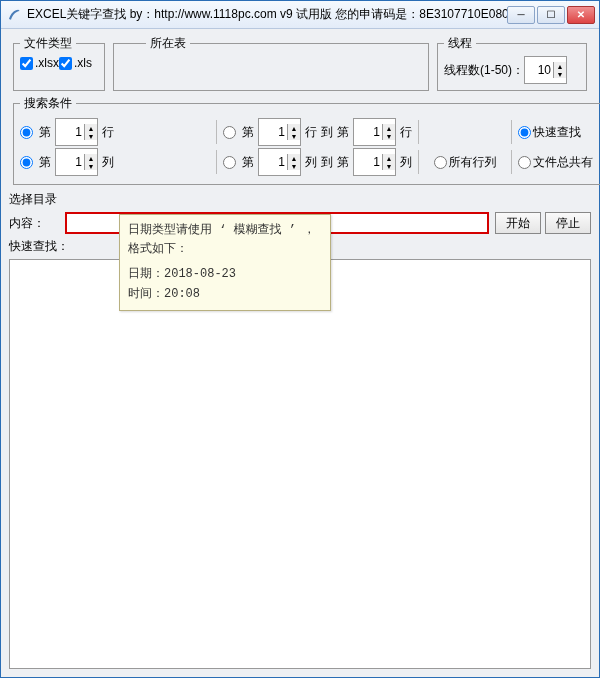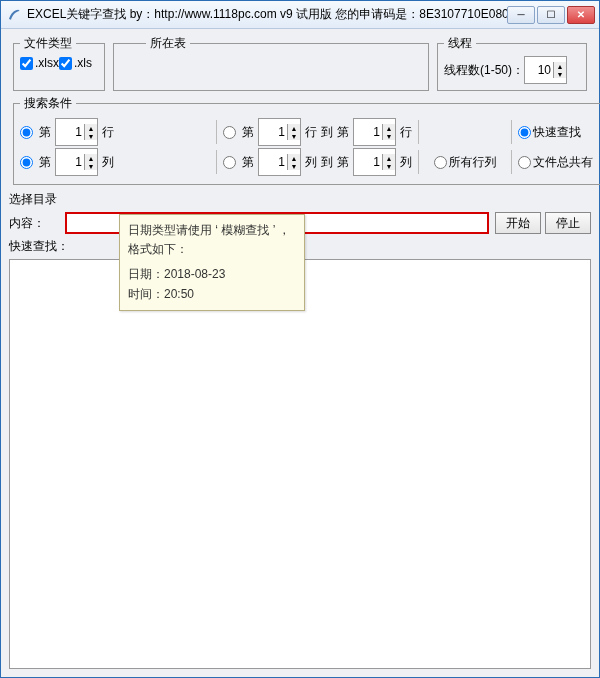--- a/index.html
+++ b/index.html
@@ -33,21 +33,21 @@
 .col4 { width: 110px; display: flex; align-items: center; gap: 4px; }
 .sep { width: 1px; height: 24px; background: #bbb; }
 .btn { border: 1px solid #888; background: linear-gradient(#fafafa,#e5e5e5); padding: 2px 10px; font-size: 12px; cursor: pointer; min-width: 44px; height: 22px; }
 .label-row { display: flex; align-items: center; margin-top: 4px; }
 .label-row .lbl { width: 56px; }
 .content-input-wrap { flex:1; border: 2px solid #d40000; background:#fff; height:22px; display:flex; align-items:center; padding:0 2px; }
 .content-input-wrap input { width:100%; border:none; outline:none; font-size:12px; }
 .btns-right { display:flex; gap:4px; margin-left:6px; }
 .status-row { display:flex; align-items:center; margin-top:4px; gap:10px; font-size:12px; }
 .results { flex:1; margin-top:4px; background:#fff; border:1px solid #999; overflow:auto; position:relative; }
-.tooltip { position:absolute; left:118px; top:185px; width:186px; background:#fdfce8; border:1px solid #b8b080; padding:6px 8px; font-size:12px; line-height:1.6; color:#333; box-shadow:1px 1px 2px rgba(0,0,0,0.15); z-index: 5; }
+.tooltip { position:absolute; left:118px; top:185px; width:212px; background:#fdfce8; border:1px solid #b8b080; padding:6px 8px; font-size:12px; line-height:1.6; color:#333; box-shadow:1px 1px 2px rgba(0,0,0,0.15); z-index: 5; font-family: Liberation Mono, monospace; }
 .feather { width:16px; height:16px; }
 </style>
 </head>
 <body>
 
 <div class="window">
   <div class="titlebar">
     <span class="icon">
       <svg class="feather" viewBox="0 0 24 24">
           <path d="M20 4c-6 0-12 6-14 14l3 1c2-7 7-12 13-13l-2-2z" fill="#4a7db8"></path>
@@ -227,17 +227,17 @@
       <span>快速查找：</span>
       <span style="margin-left:50px">已搜</span>
     </div>
 
     <div class="results"></div>
 
     <div class="tooltip">
       <div>日期类型请使用 ‘ 模糊查找 ’ ，格式如下：</div>
       <div style="height:6px"></div>
       <div>日期：2018-08-23</div>
-      <div>时间：20:50</div>
+      <div>时间：20:08</div>
     </div>
 
   </div>
 </div>
 
 </body></html>

